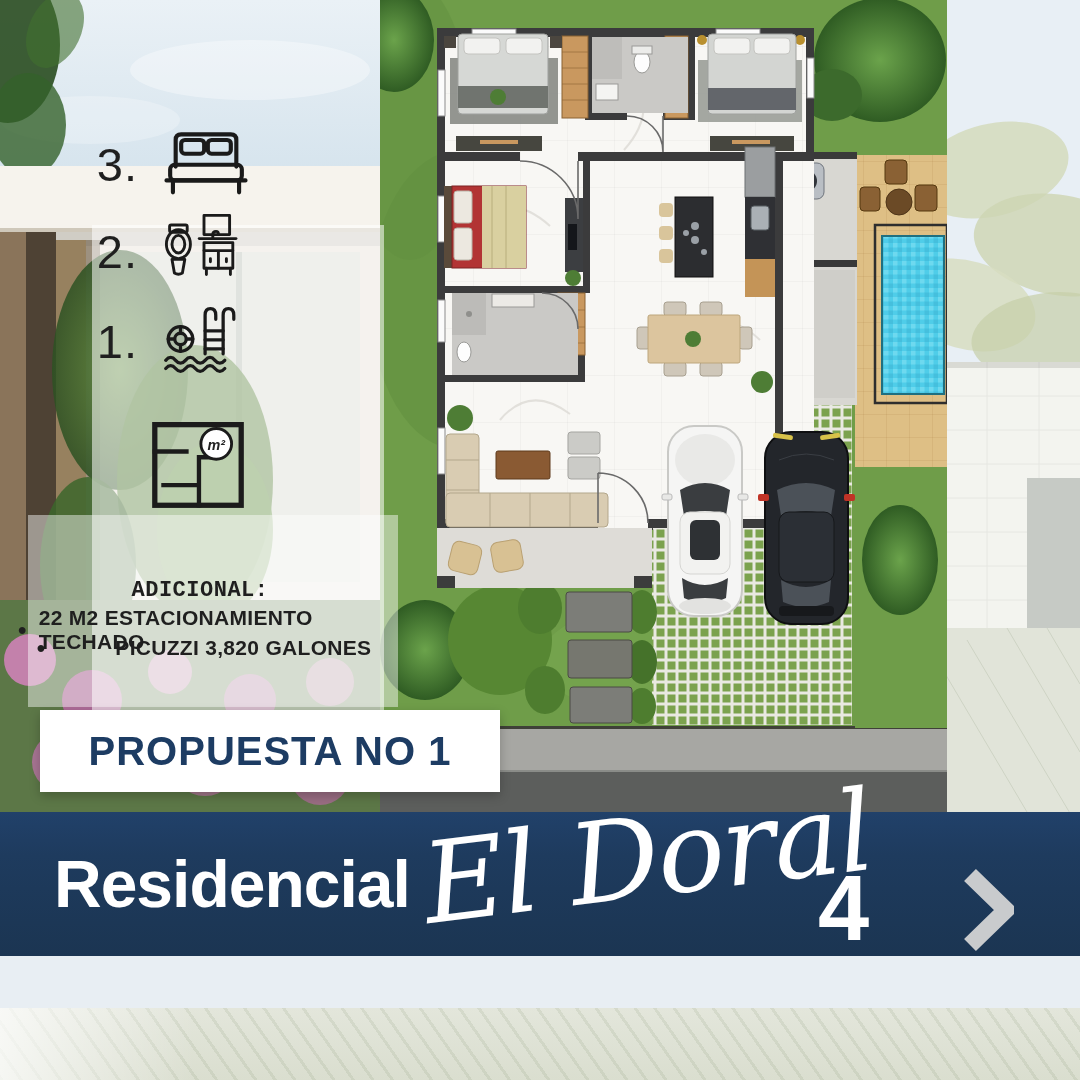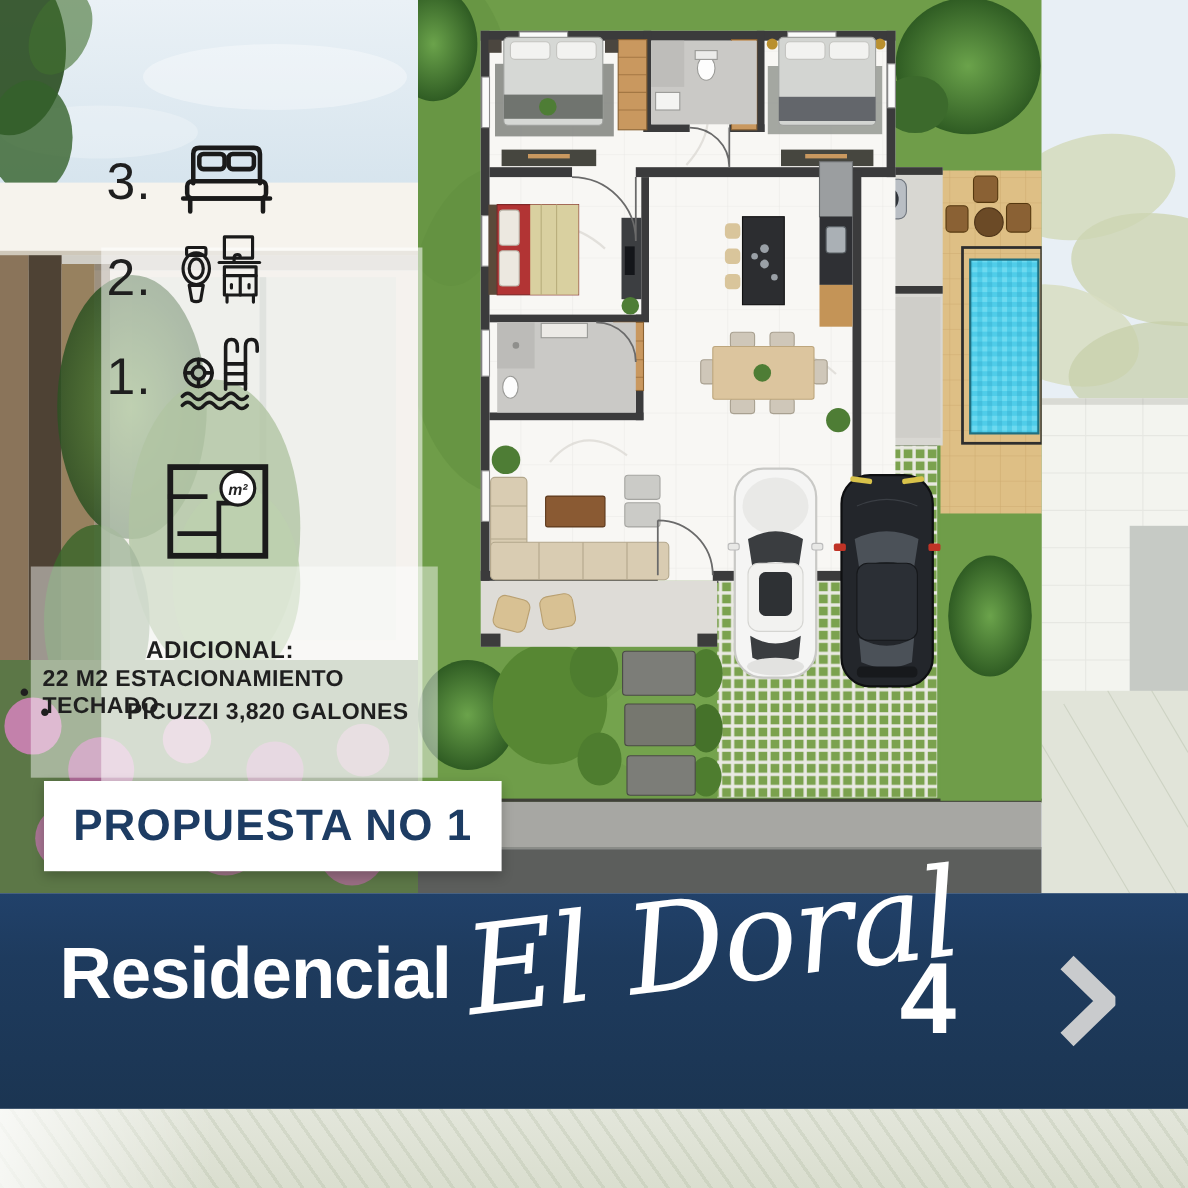--- a/index.html
+++ b/index.html
@@ -8,27 +8,27 @@
   .abs{position:absolute;}
   :root{
     --navy:#1e3b5e; --proposal:#1d3c63; --chev:#c9cbcd;
     --pool:#4fcde9; --grass:#6f9d49; --deck:#debf85;
   }
   .panel{background:rgba(255,255,255,.55);}
   .feature-row{display:flex;align-items:center;}
   .feature-num{font-size:47px;color:#1f1f1f;width:80px;text-align:right;letter-spacing:1px;}
   .feature-icon{margin-left:22px;color:#1a1a1a;}
   .area-title{font-size:34px;font-weight:700;color:#262626;text-align:center;letter-spacing:.5px;}
-  .adicional{font-size:22px;font-weight:700;color:#1f1f1f;text-align:center;letter-spacing:.5px;}
+  .adicional{font-size:22px;font-weight:700;color:#1f1f1f;text-align:center;letter-spacing:.5px;font-family:Liberation Mono, monospace;}
   .bullet-row{display:flex;align-items:center;justify-content:center;font-size:21px;font-weight:700;color:#1f1f1f;letter-spacing:.3px;}
   .bullet-dot{margin-right:12px;font-size:24px;}
-  #proposal-box{left:40px;top:710px;width:416px;height:82px;background:#ffffff;
+  #proposal-box{left:40px;top:710px;width:460px;height:82px;background:#ffffff;
       box-shadow:0 4px 10px rgba(0,0,0,.22);display:flex;align-items:center;justify-content:center;z-index:6;}
   #proposal-box span{color:var(--proposal);font-size:40px;font-weight:700;letter-spacing:1px;}
-  #banner{left:0;top:812px;width:1080px;height:196px;background:linear-gradient(#21416a,var(--navy) 30%,#1b3552);z-index:5;}
+  #banner{left:0;top:812px;width:1080px;height:144px;background:linear-gradient(#21416a,var(--navy) 30%,#1b3552);z-index:5;}
   .banner-prefix{left:54px;top:34px;font-size:66px;font-weight:700;color:#fff;letter-spacing:-1px;}
   .banner-script{left:422px;top:-20px;font-family:"DejaVu Serif",serif;font-style:italic;font-size:112px;
       color:#fff;transform:rotate(-7deg);letter-spacing:-2px;white-space:nowrap;}
   .banner-number{left:818px;top:44px;font-size:92px;font-weight:700;color:#fff;}
   #bottom-strip{left:0;top:1008px;width:1080px;height:72px;
       background:
         linear-gradient(90deg,rgba(255,255,255,.75),rgba(255,255,255,0) 18%),
         repeating-linear-gradient(55deg,rgba(110,130,90,.12) 0 3px,rgba(0,0,0,0) 3px 16px),
         linear-gradient(#e3e6db,#dadecf);z-index:4;}
 </style>

